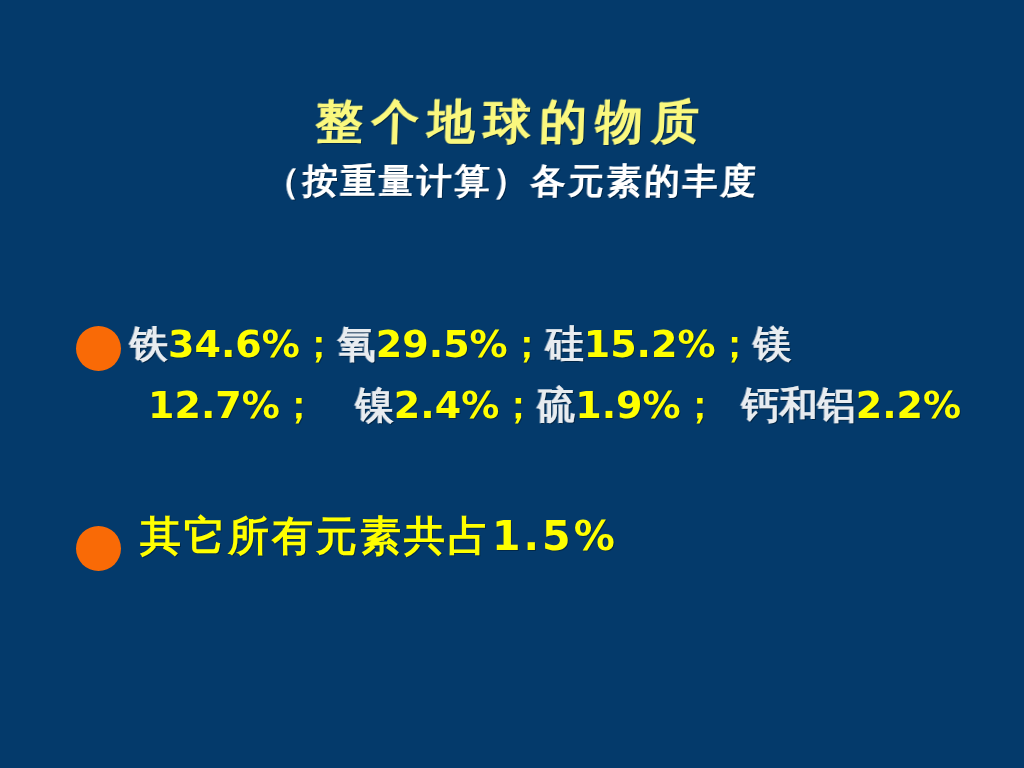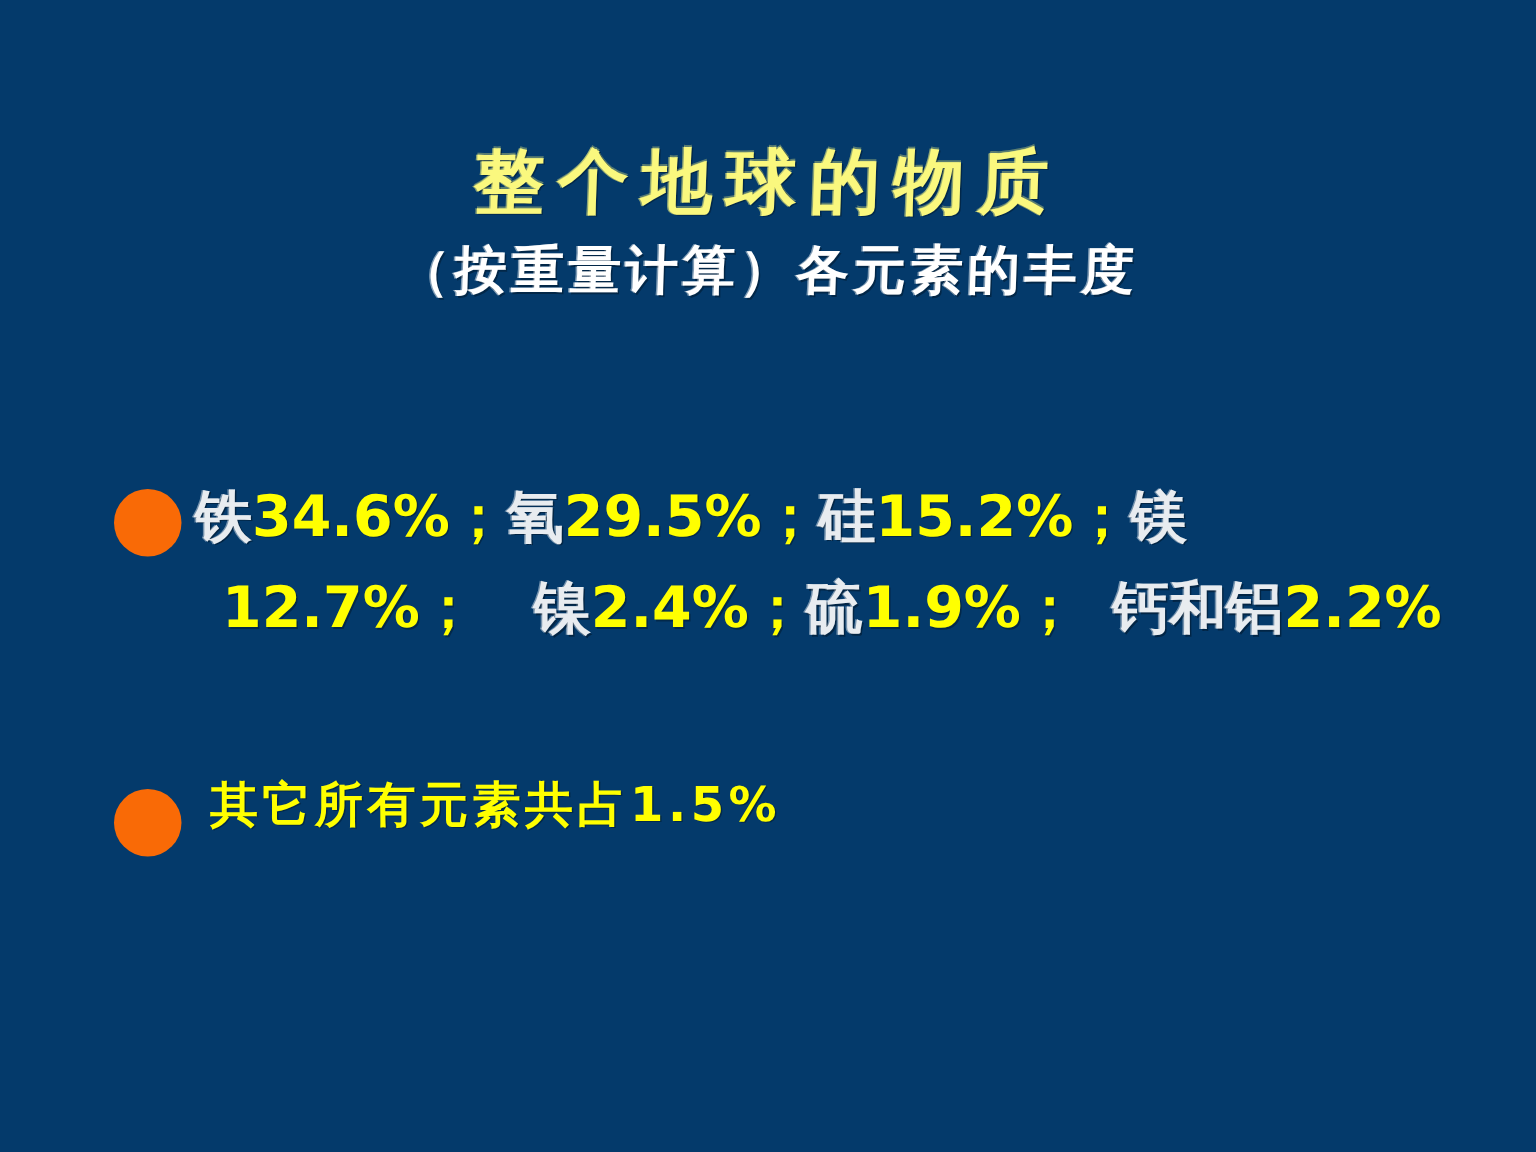--- a/index.html
+++ b/index.html
@@ -117,21 +117,21 @@
   #bullet-1 .bullet-marker { left: 76px; top: 12px; }
   #bullet-1 .bullet-body   { padding-left: 130px; }
   #bullet-1 .line-2        { padding-left: 18px; }
   #bullet-1 .line-3        { padding-left: 18px; }
 
   
   #bullet-2 { margin-top: 70px; }
   #bullet-2 .bullet-marker { left: 76px; top: 20px; }
   #bullet-2 .bullet-body   { padding-left: 140px; }
   #bullet-2 .body-line {
-    font-size: 32px;
+    font-size: 41px;
     letter-spacing: 3px;
   }
 </style>
 </head>
 <body>
 
 <div id="slide">
 
   <div class="title-block">
     <div class="slide-title">整个地球的物质</div>

